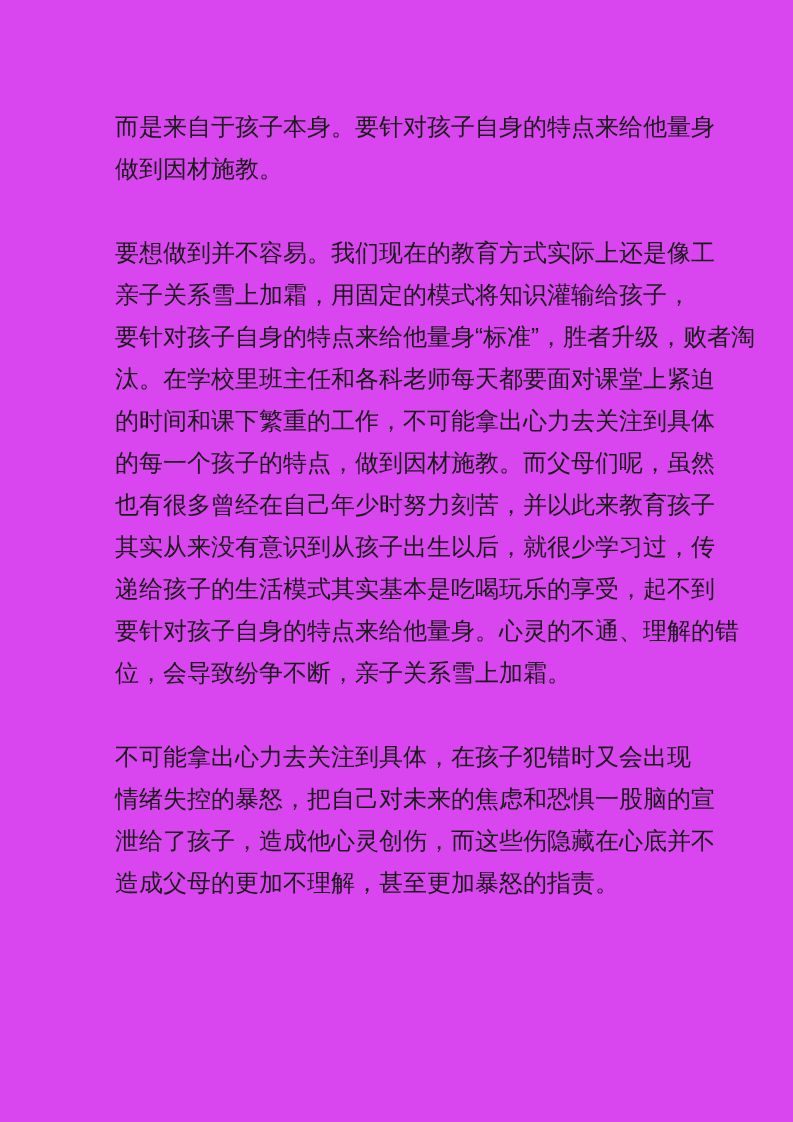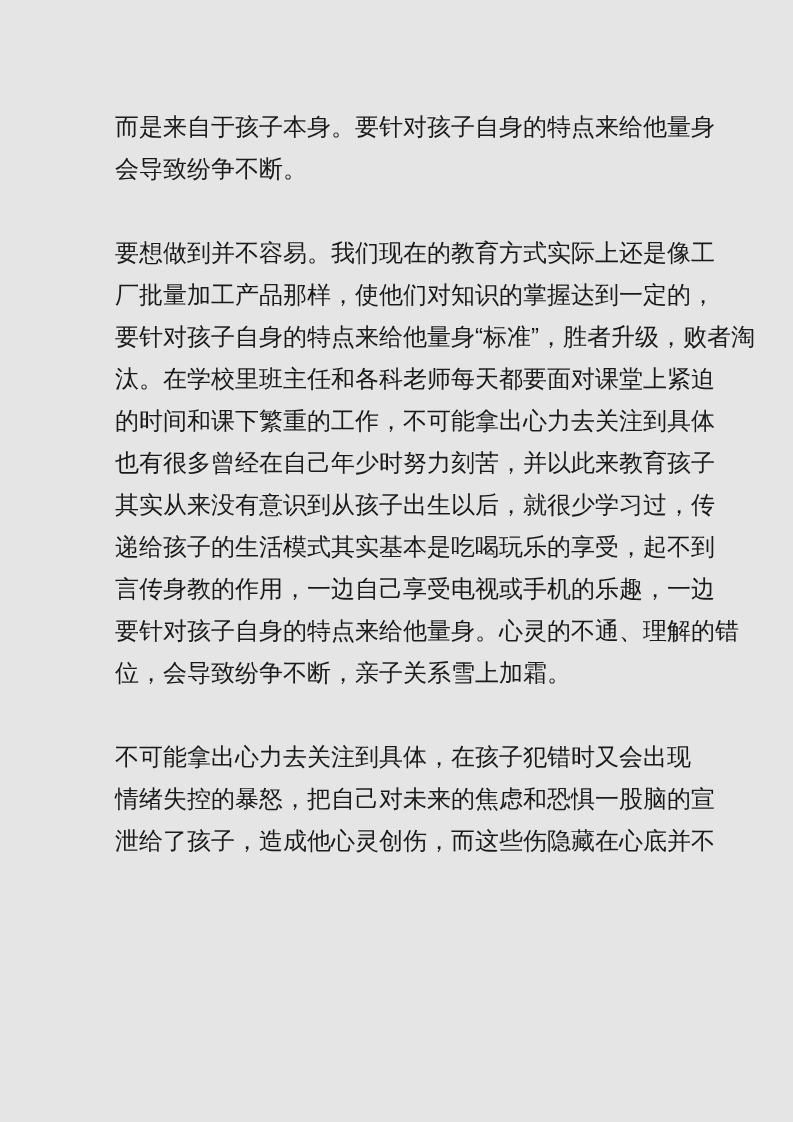--- a/index.html
+++ b/index.html
@@ -5,21 +5,21 @@
     html, body {
       margin: 0;
       padding: 0;
       background: #ffffff;
       font-family: "Liberation Sans", "DejaVu Sans", sans-serif;
     }
     .page {
       position: relative;
       width: 793px;
       height: 1122px;
-      background: #e5e5e5;
+      background: #d946ef;
       overflow: hidden;
     }
     .article-body {
       position: absolute;
       left: 115px;
       top: 106px;
       width: 615px;
       color: #1a1a1a;
       font-size: 24px;
       line-height: 42px;
@@ -36,37 +36,38 @@
     }
   </style>
 </head>
 <body>
 
 <div class="page">
   <div class="article-body">
 
     <div class="para">
       <div class="line">而是来自于孩子本身。要针对孩子自身的特点来给他量身</div>
-      <div class="line">会导致纷争不断。</div>
+      <div class="line">做到因材施教。</div>
     </div>
 
     <div class="para">
       <div class="line">要想做到并不容易。我们现在的教育方式实际上还是像工</div>
-      <div class="line">厂批量加工产品那样，使他们对知识的掌握达到一定的，</div>
+      <div class="line">亲子关系雪上加霜，用固定的模式将知识灌输给孩子，</div>
       <div class="line">要针对孩子自身的特点来给他量身“标准”，胜者升级，败者淘</div>
       <div class="line">汰。在学校里班主任和各科老师每天都要面对课堂上紧迫</div>
       <div class="line">的时间和课下繁重的工作，不可能拿出心力去关注到具体</div>
+      <div class="line">的每一个孩子的特点，做到因材施教。而父母们呢，虽然</div>
       <div class="line">也有很多曾经在自己年少时努力刻苦，并以此来教育孩子</div>
       <div class="line">其实从来没有意识到从孩子出生以后，就很少学习过，传</div>
       <div class="line">递给孩子的生活模式其实基本是吃喝玩乐的享受，起不到</div>
-      <div class="line">言传身教的作用，一边自己享受电视或手机的乐趣，一边</div>
       <div class="line">要针对孩子自身的特点来给他量身。心灵的不通、理解的错</div>
       <div class="line">位，会导致纷争不断，亲子关系雪上加霜。</div>
     </div>
 
     <div class="para">
       <div class="line">不可能拿出心力去关注到具体，在孩子犯错时又会出现</div>
       <div class="line">情绪失控的暴怒，把自己对未来的焦虑和恐惧一股脑的宣</div>
       <div class="line">泄给了孩子，造成他心灵创伤，而这些伤隐藏在心底并不</div>
+      <div class="line">造成父母的更加不理解，甚至更加暴怒的指责。</div>
     </div>
 
   </div>
 </div>
 
 </body></html>

